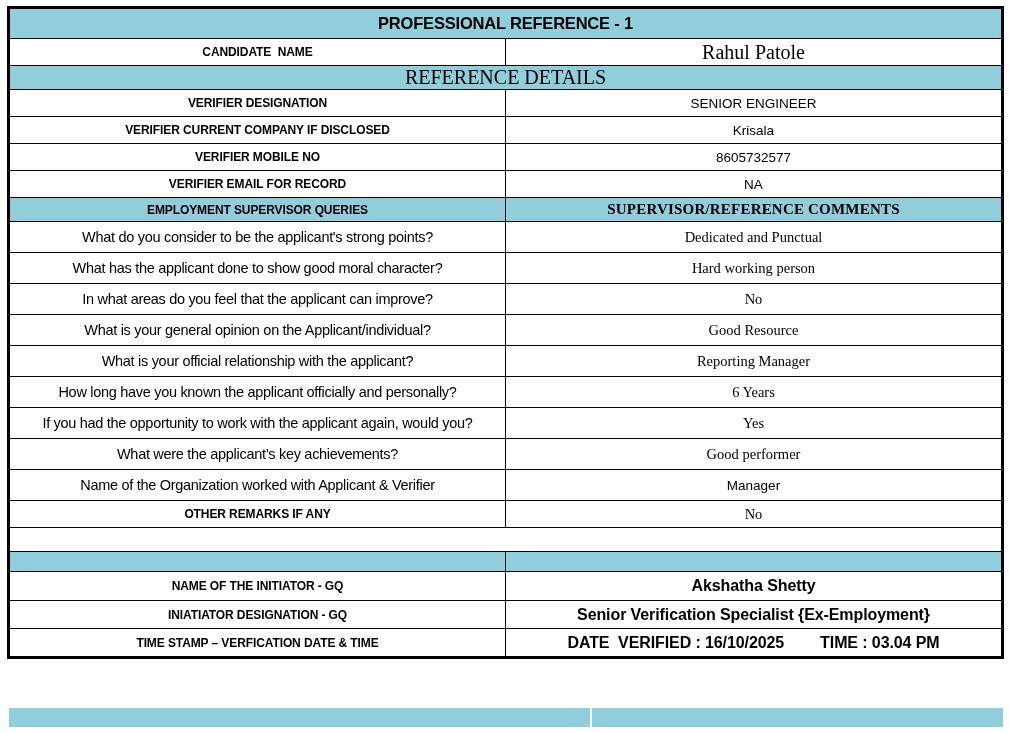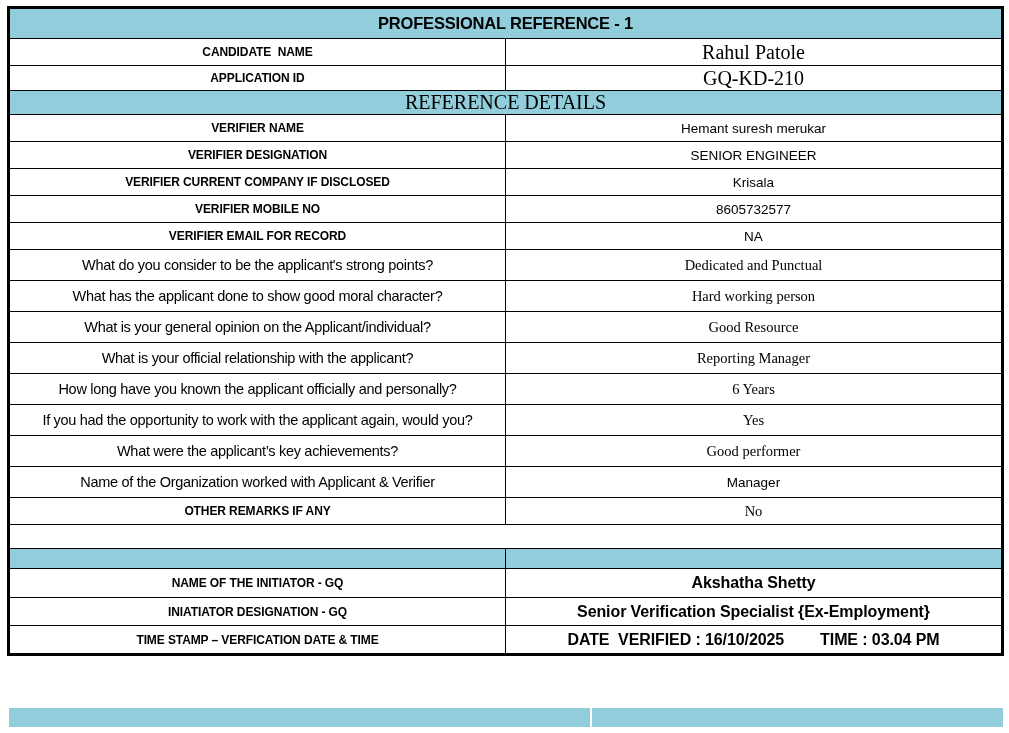--- a/index.html
+++ b/index.html
@@ -75,58 +75,58 @@
 <table class="ref-table">
   <tbody>
       <tr class="h-title">
     <td class="band f-title" colspan="2">PROFESSIONAL REFERENCE - 1</td>
   </tr>
 
   <tr class="h-26">
     <td class="col-l f-label">CANDIDATE  NAME</td>
     <td class="col-r f-serif-lg">Rahul Patole</td>
   </tr>
-  <tr class="h-24">
-    <td class="col-l f-label">APPLICATION ID</td>
-    <td class="col-r f-serif-lg">GQ-KD-210</td>
-  </tr>
 
   <tr class="h-22">
     <td class="band f-serif-lg" colspan="2">REFERENCE DETAILS</td>
   </tr>
 
-  <tr class="h-26">
-    <td class="col-l f-label">VERIFIER NAME</td>
-    <td class="col-r f-sans-val">Hemant suresh merukar</td>
-  </tr>
   <tr class="h-26">
     <td class="col-l f-label">VERIFIER DESIGNATION</td>
     <td class="col-r f-sans-val">SENIOR ENGINEER</td>
   </tr>
   <tr class="h-26">
     <td class="col-l f-label">VERIFIER CURRENT COMPANY IF DISCLOSED</td>
     <td class="col-r f-sans-val">Krisala</td>
   </tr>
   <tr class="h-26">
     <td class="col-l f-label">VERIFIER MOBILE NO</td>
     <td class="col-r f-sans-val">8605732577</td>
   </tr>
   <tr class="h-26">
     <td class="col-l f-label">VERIFIER EMAIL FOR RECORD</td>
     <td class="col-r f-sans-val">NA</td>
   </tr>
 
+  <tr class="h-23">
+    <td class="band col-l f-label">EMPLOYMENT SUPERVISOR QUERIES</td>
+    <td class="band col-r f-serif-bold">SUPERVISOR/REFERENCE COMMENTS</td>
+  </tr>
 
   <tr class="h-30">
     <td class="col-l f-question">What do you consider to be the applicant's strong points?</td>
     <td class="col-r f-serif">Dedicated and Punctual</td>
   </tr>
   <tr class="h-30">
     <td class="col-l f-question">What has the applicant done to show good moral character?</td>
     <td class="col-r f-serif">Hard working person</td>
+  </tr>
+  <tr class="h-30">
+    <td class="col-l f-question">In what areas do you feel that the applicant can improve?</td>
+    <td class="col-r f-serif">No</td>
   </tr>
   <tr class="h-30">
     <td class="col-l f-question">What is your general opinion on the Applicant/individual?</td>
     <td class="col-r f-serif">Good Resource</td>
   </tr>
   <tr class="h-30">
     <td class="col-l f-question">What is your official relationship with the applicant?</td>
     <td class="col-r f-serif">Reporting Manager</td>
   </tr>
   <tr class="h-30">

